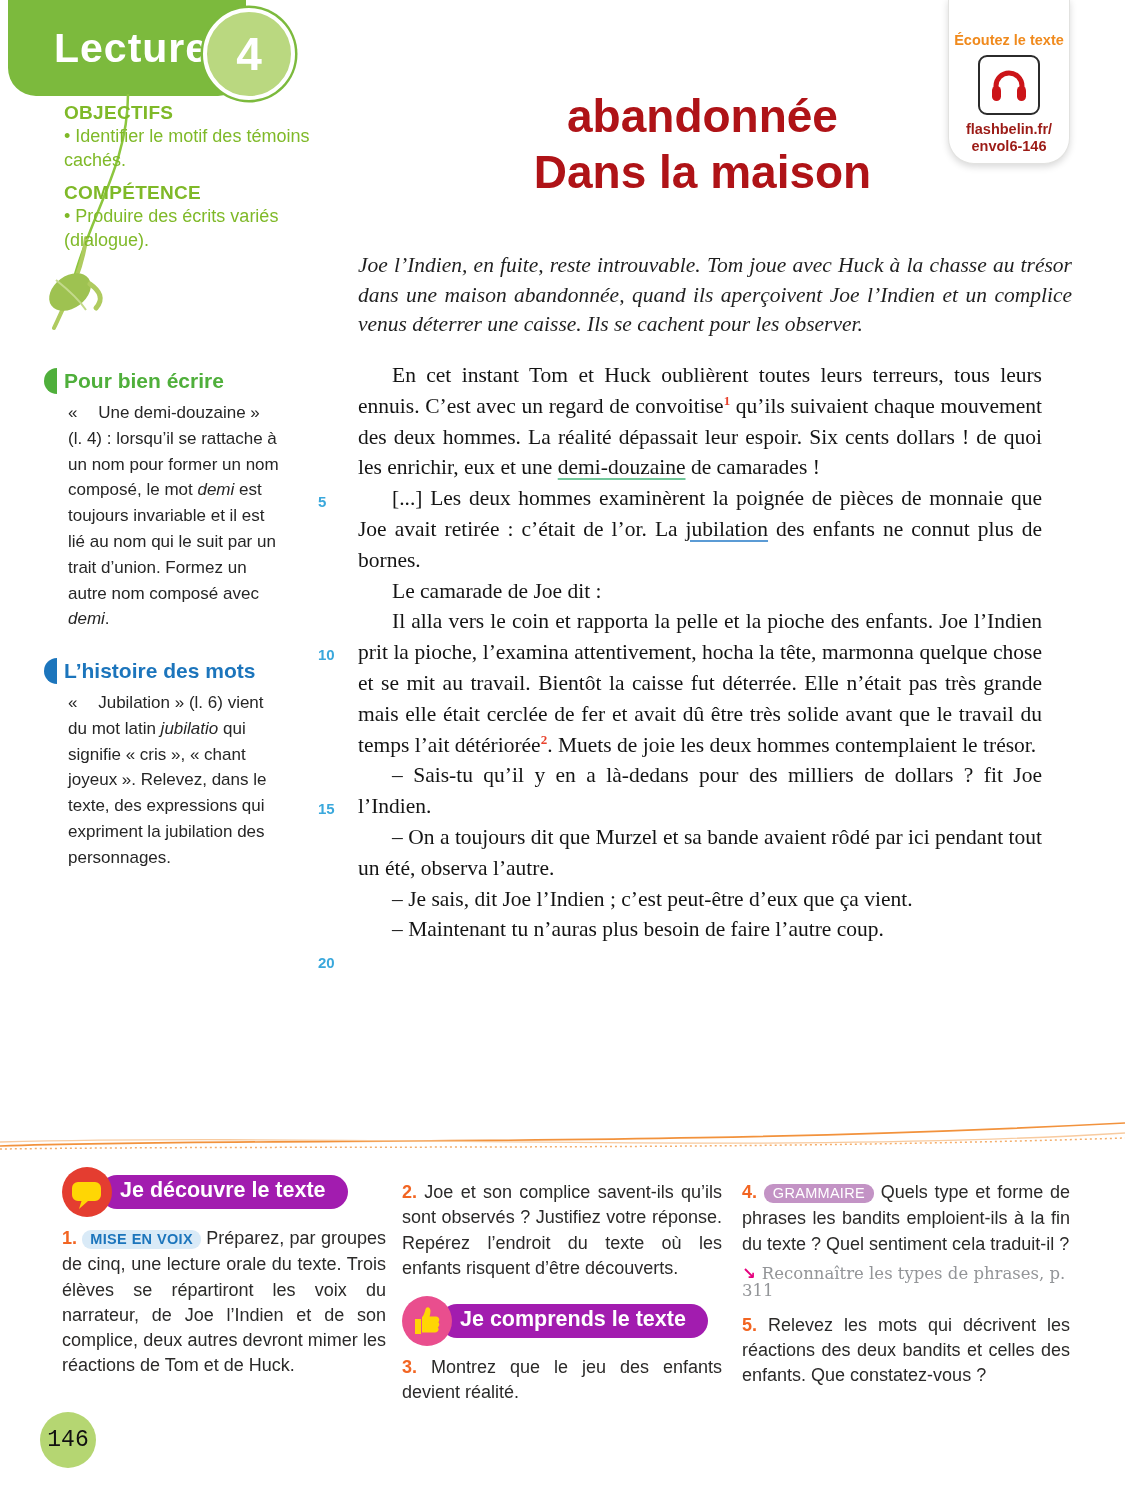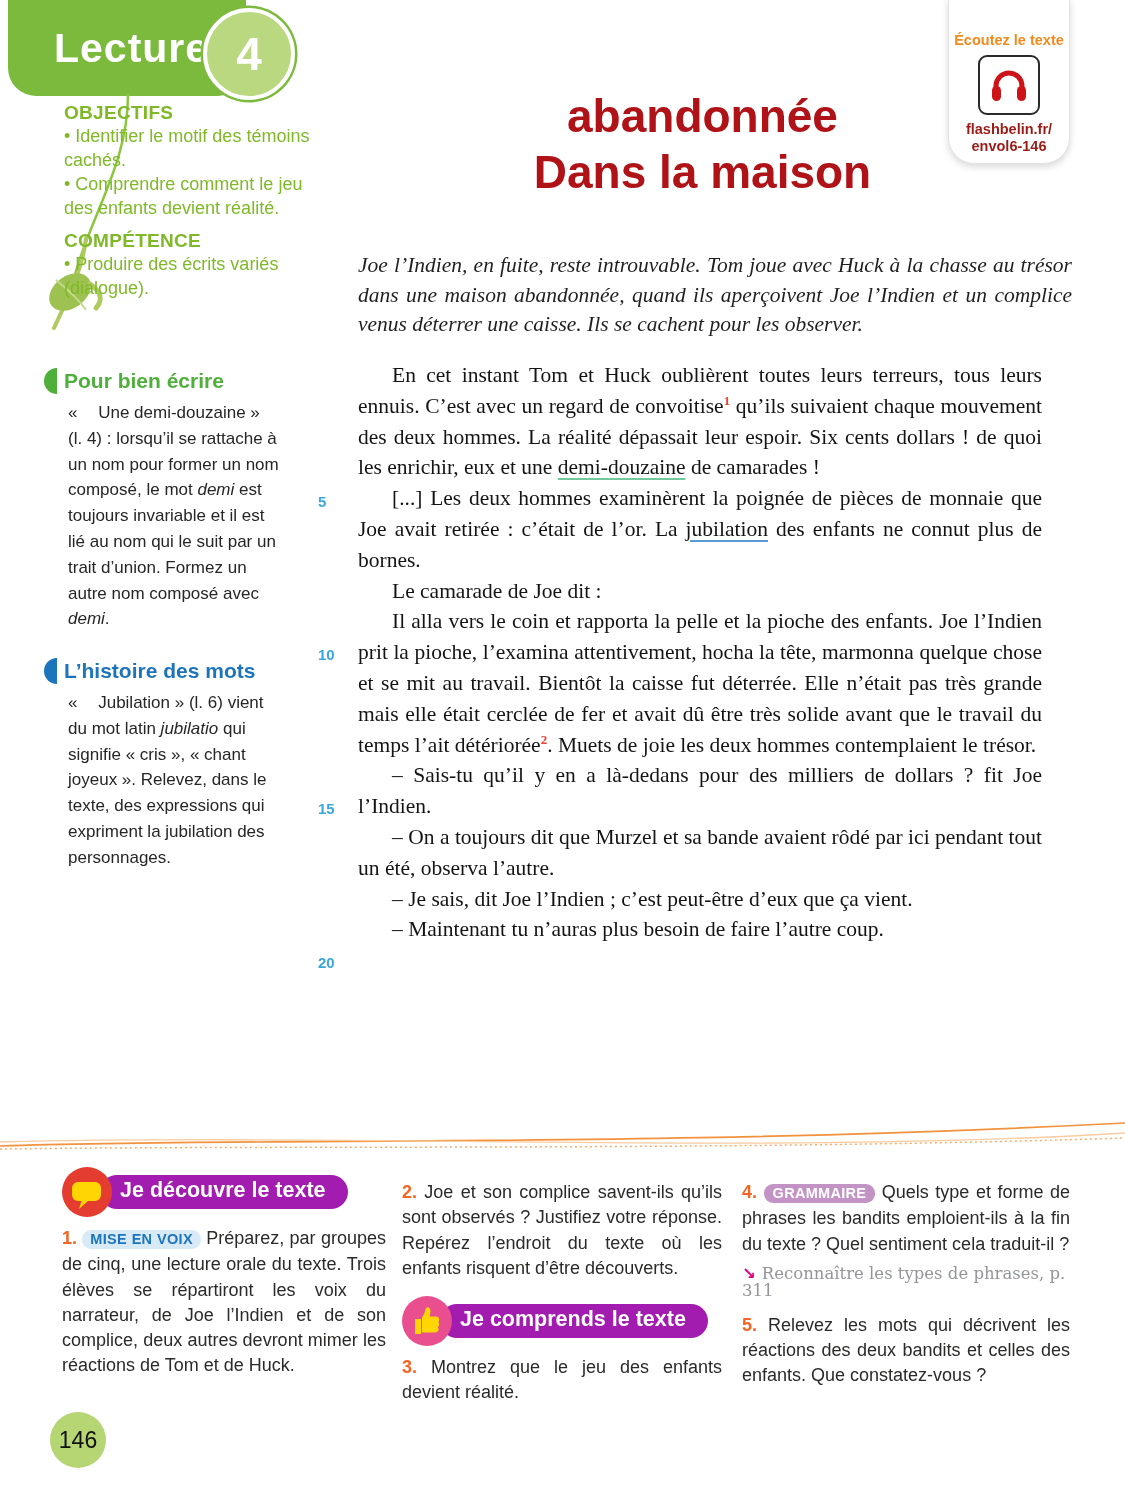--- a/index.html
+++ b/index.html
@@ -72,30 +72,30 @@
   .col2{left:402px;top:1180px;width:320px;}
   .col3{left:742px;top:1180px;width:328px;}
   .ex-header{display:flex;align-items:center;height:52px;margin-bottom:8px;}
   .ex-icon{width:50px;height:50px;flex:none;z-index:2;}
   .ex-pill{margin-left:-12px;background:#a21caf;color:#fff;font-weight:bold;font-size:21.5px;
            padding:3px 22px 6px 20px;border-radius:20px;white-space:nowrap;}
   .q{margin:0 0 14px 0;}
   .qnum{color:#F26522;font-weight:bold;}
   .tag-blue{background:#D9EAF7;color:#1C75BC;font-weight:bold;font-size:14.5px;
             padding:1px 8px 2px 8px;border-radius:9px;letter-spacing:.3px;white-space:nowrap;}
-  .tag-mauve{background:#C393C5;color:#fff;font-weight:bold;font-size:14.5px;
+  .tag-mauve{background:#C393C5;color:#fff;font-weight:normal;font-size:14.5px;
             padding:1px 9px 2px 9px;border-radius:9px;letter-spacing:.3px;white-space:nowrap;}
   .ref{margin:-6px 0 14px 0;text-align:left;font-family:"DejaVu Serif",serif;
        font-size:16.5px;color:#939598;line-height:17px;}
   .ref-arrow{color:#E5007E;font-weight:bold;margin-right:6px;font-family:"DejaVu Sans",sans-serif;}
 
   
-  .page-circle{position:absolute;left:50px;top:1412px;width:56px;height:56px;border-radius:50%;
+  .page-circle{position:absolute;left:40px;top:1412px;width:56px;height:56px;border-radius:50%;
        background:#B5D672;display:flex;align-items:center;justify-content:center;
-       font-family:Liberation Sans, sans-serif;font-size:23px;color:#111;}
+       font-family:Liberation Mono, monospace;font-size:23px;color:#111;}
 </style>
 </head>
 <body>
 
 <div class="page">
 
   <div class="banner">
     <span class="banner-label">Lecture</span>
   </div>
   <div class="lesson-circle">
@@ -107,21 +107,20 @@
   <svg class="feather-svg" width="78" height="104" viewBox="0 0 78 104">
     <path d="M48 2 C45 32 30 62 16 92" fill="none" stroke="#AFCB5F" stroke-width="4" stroke-linecap="round"></path>
     <ellipse cx="32" cy="56" rx="23" ry="16" fill="#9EC251" transform="rotate(-36 32 56)"></ellipse>
     <path d="M52 48 C62 55 66 63 58 72" fill="none" stroke="#AFCB5F" stroke-width="5" stroke-linecap="round"></path>
     <path d="M18 44 C28 52 40 62 48 74" fill="none" stroke="#C4DA8C" stroke-width="2"></path>
   </svg>
 
   <div class="objectifs">
     <div class="obj-title">OBJECTIFS</div>
     <div class="obj-item">• Identifier le motif des témoins cachés.</div>
-    <div class="obj-item">• Comprendre comment le jeu des enfants devient réalité.</div>
     <div class="obj-title">COMPÉTENCE</div>
     <div class="obj-item">• Produire des écrits variés (dialogue).</div>
   </div>
 
   <div class="main-title">
     <div>abandonnée</div>
     <div>Dans la maison</div>
   </div>
 
   <div class="audio-card">

